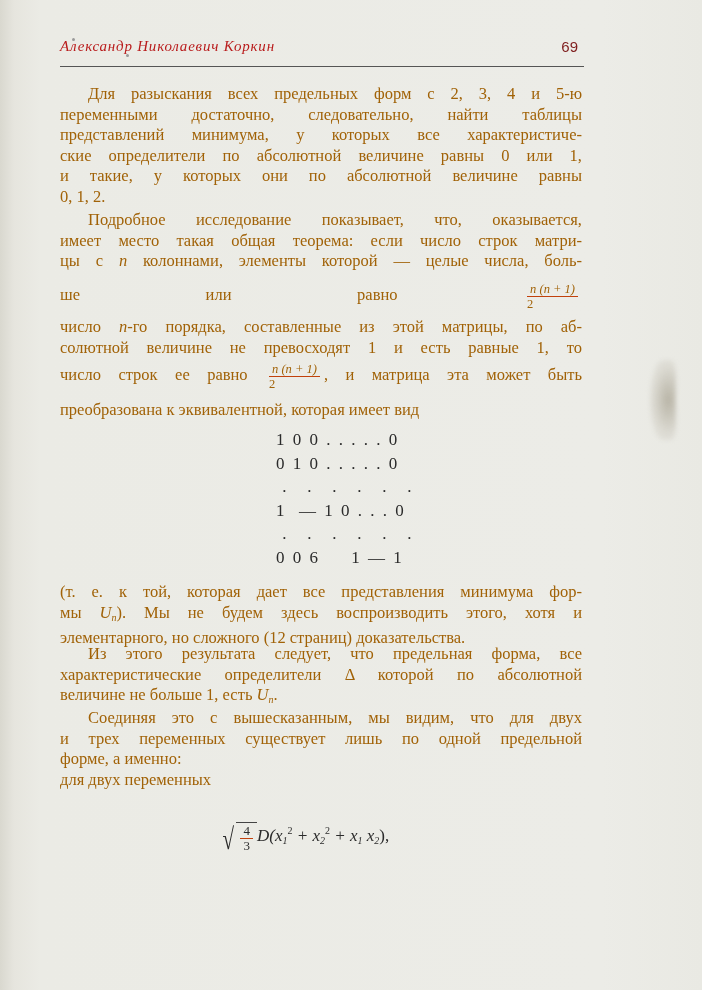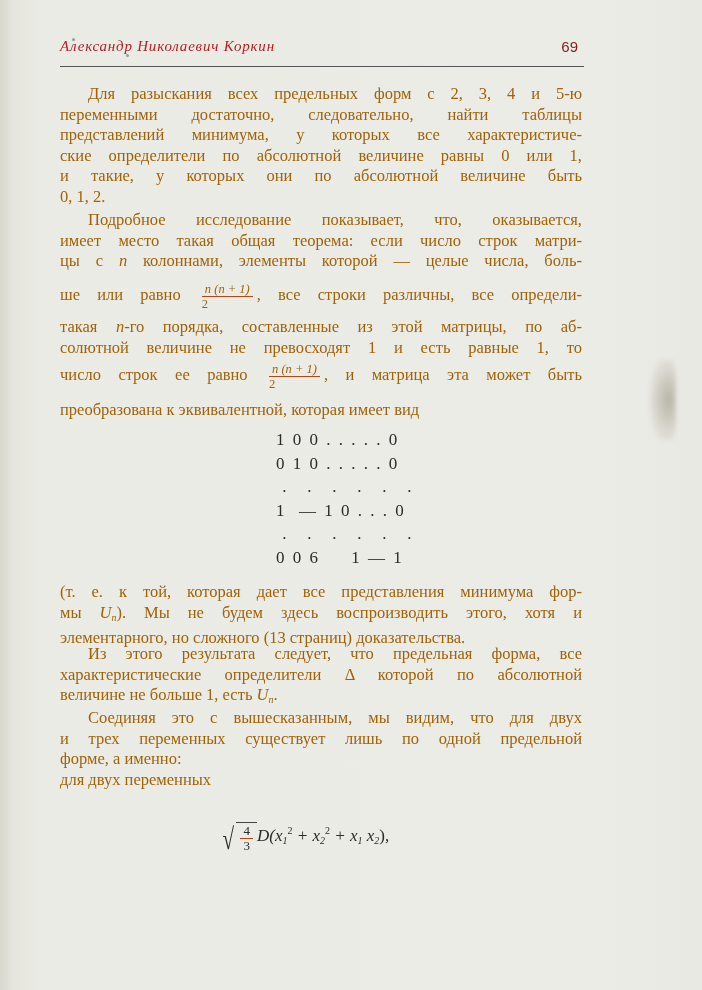--- a/index.html
+++ b/index.html
@@ -67,36 +67,36 @@
   <div class="header">
     <span class="header-title">Александр Николаевич Коркин</span>
     <span class="header-page">69</span>
   </div>
 
   <div class="text" style="top:84px;">
     <span class="line indent">Для разыскания всех предельных форм с 2, 3, 4 и 5-ю</span>
     <span class="line">переменными достаточно, следовательно, найти таблицы</span>
     <span class="line">представлений минимума, у которых все характеристиче-</span>
     <span class="line">ские определители по абсолютной величине равны 0 или 1,</span>
-    <span class="line">и такие, у которых они по абсолютной величине быть</span>
+    <span class="line">и такие, у которых они по абсолютной величине равны</span>
     <span class="line last">0, 1, 2.</span>
   </div>
 
   <div class="text" style="top:210px;">
     <span class="line indent">Подробное исследование показывает, что, оказывается,</span>
     <span class="line">имеет место такая общая теорема: если число строк матри-</span>
     <span class="line"><span>цы с</span> <span class="it">n</span> <span>колоннами, элементы которой — целые числа, боль-</span></span>
   </div>
 
   <div class="text" style="top:278px; line-height:34px;">
-    <span class="line"><span>ше или равно</span> <span class="frac"><span class="num">n (n + 1)</span><span class="den">2</span></span><span>, все строки различны, все определи-</span></span>
+    <span class="line"><span>ше или равно</span> <span class="frac"><span class="num">n (n + 1)</span><span class="den">2</span></span></span>
   </div>
 
   <div class="text" style="top:317px;">
-    <span class="line"><span>такая</span> <span class="it">n</span><span>-го порядка, составленные из этой матрицы, по аб-</span></span>
+    <span class="line"><span>число</span> <span class="it">n</span><span>-го порядка, составленные из этой матрицы, по аб-</span></span>
     <span class="line">солютной величине не превосходят 1 и есть равные 1, то</span>
   </div>
 
   <div class="text" style="top:358px; line-height:34px;">
     <span class="line"><span>число строк ее равно</span> <span class="frac"><span class="num">n (n + 1)</span><span class="den">2</span></span><span>, и матрица эта может быть</span></span>
   </div>
 
   <div class="text" style="top:400px;">
     <span class="line last">преобразована к эквивалентной, которая имеет вид</span>
   </div>
@@ -106,21 +106,21 @@
     <span class="matrix-row">0 1 0 . . . . . 0</span>
     <span class="matrix-row"> .   .   .   .   .   .</span>
     <span class="matrix-row">1  — 1 0 . . . 0</span>
     <span class="matrix-row"> .   .   .   .   .   .</span>
     <span class="matrix-row">0 0 6     1 — 1</span>
   </div>
 
   <div class="text" style="top:582px;">
     <span class="line">(т. е. к той, которая дает все представления минимума фор-</span>
     <span class="line"><span>мы</span> <span class="it">U</span><span class="sub">n</span><span>). Мы не будем здесь воспроизводить этого, хотя и</span></span>
-    <span class="line last">элементарного, но сложного (13 страниц) доказательства.</span>
+    <span class="line last">элементарного, но сложного (12 страниц) доказательства.</span>
   </div>
 
   <div class="text" style="top:644px;">
     <span class="line indent">Из этого результата следует, что предельная форма, все</span>
     <span class="line">характеристические определители Δ которой по абсолютной</span>
     <span class="line last"><span>величине не больше 1, есть</span> <span class="it">U</span><span class="sub">n</span><span>.</span></span>
   </div>
 
   <div class="text" style="top:708px;">
     <span class="line indent">Соединяя это с вышесказанным, мы видим, что для двух</span>

